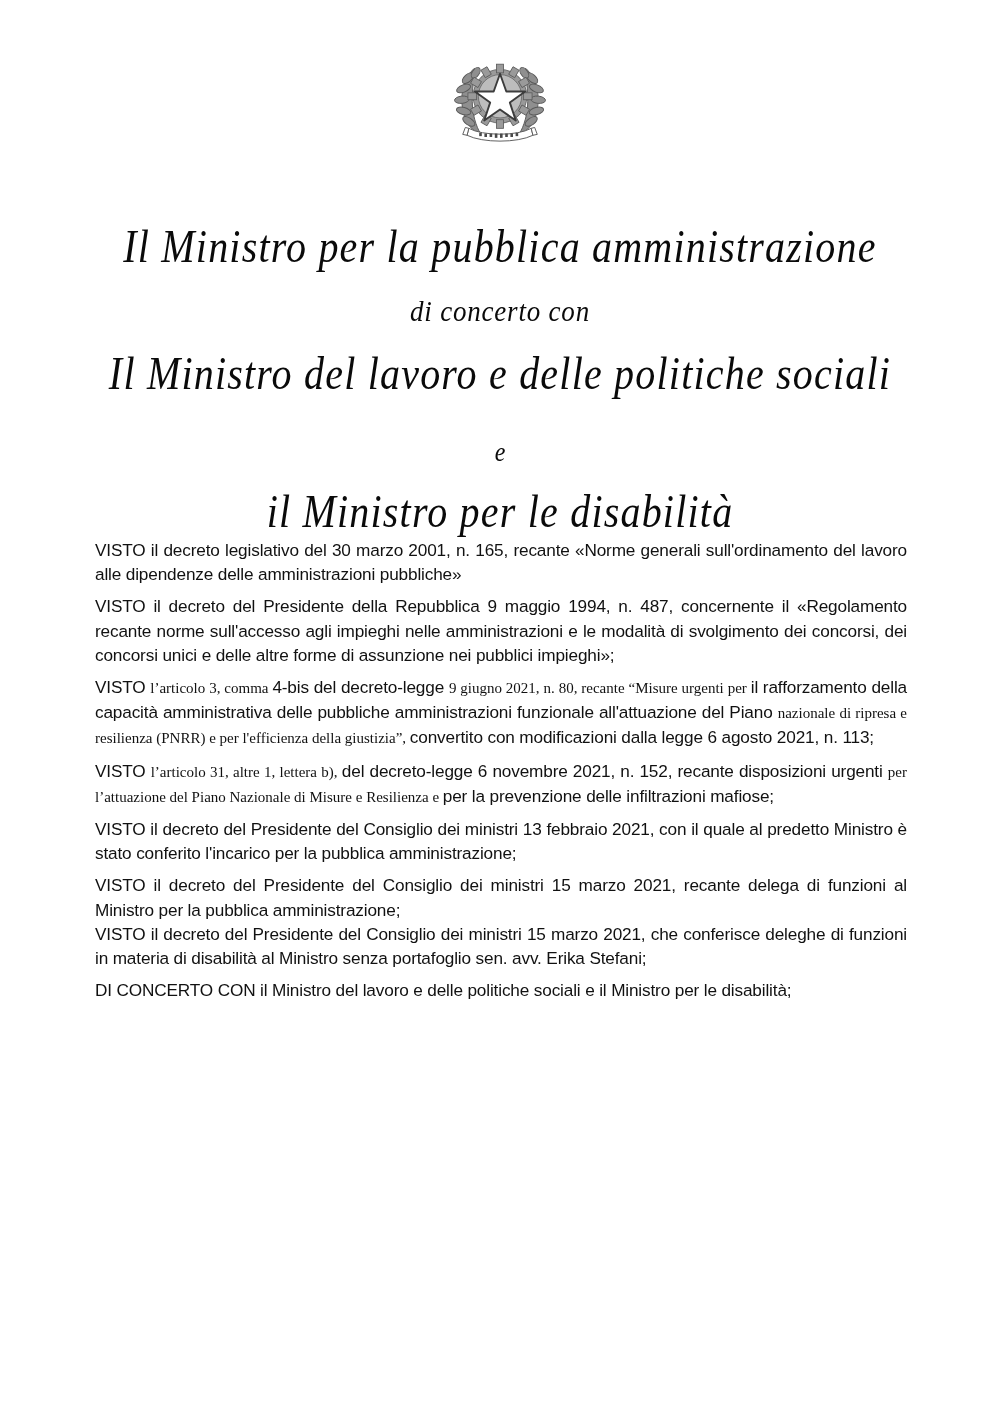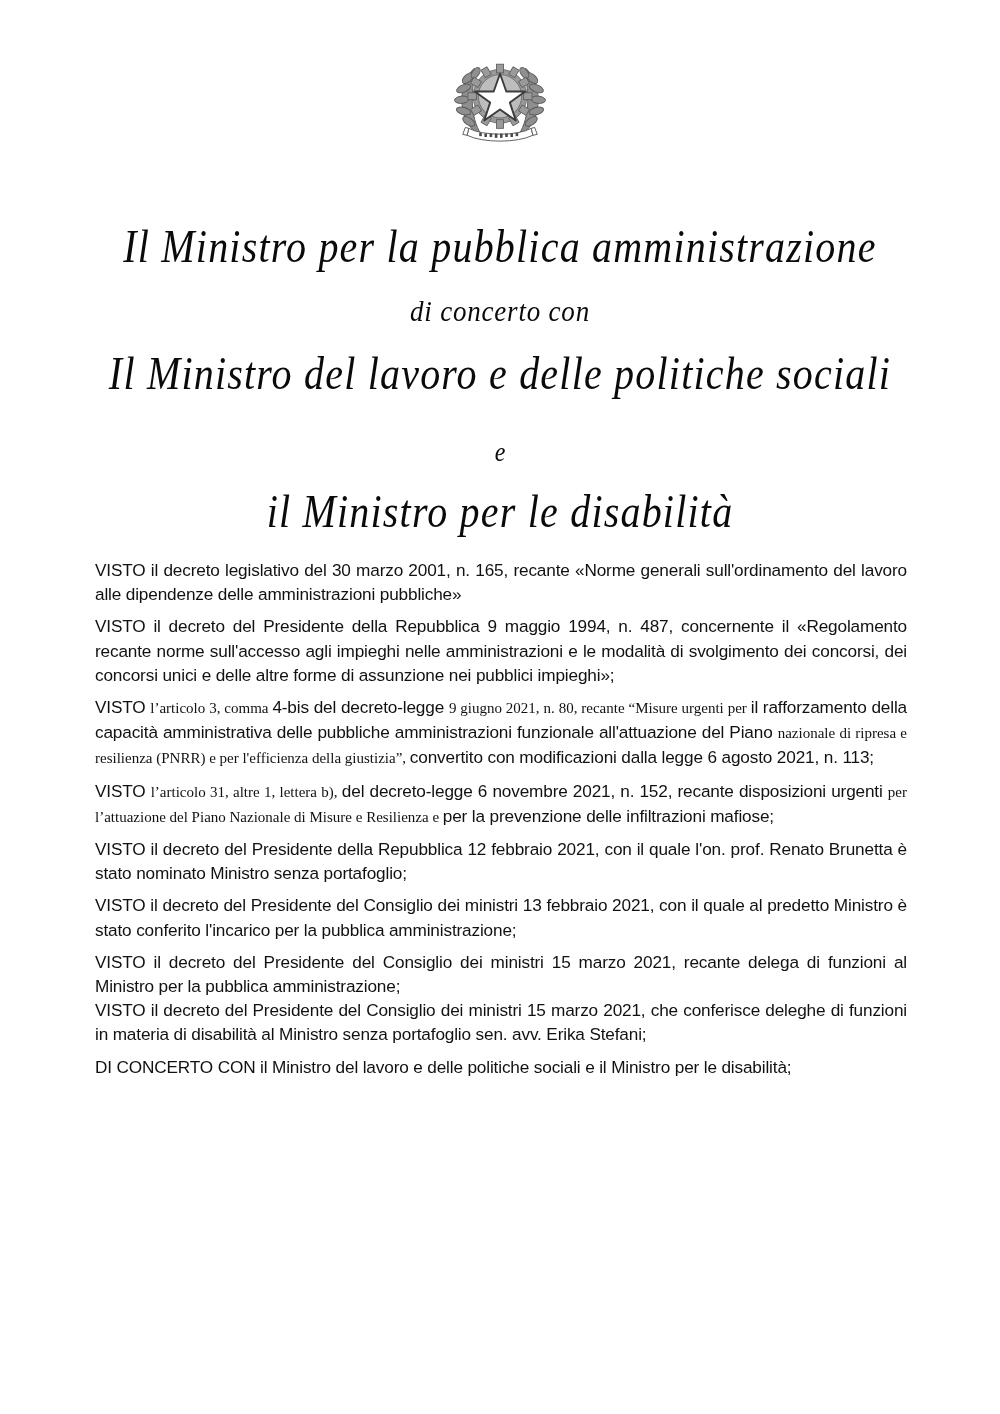--- a/index.html
+++ b/index.html
@@ -70,21 +70,21 @@
   }
   .gap-a { height: 62px; }
   .gap-b { height: 30px; }
   .gap-c { height: 44px; }
   .gap-d { height: 30px; }
 
   
   .body-block {
     position: absolute;
     left: 95px;
-    top: 558px;
+    top: 538px;
     width: 812px;
   }
   .para {
     font-family: "Liberation Sans Narrow", "Liberation Sans", sans-serif;
     font-size: 17.2px;
     line-height: 24.2px;
     text-align: justify;
     text-justify: inter-word;
     margin: 0 0 8px 0;
     color: #111111;
@@ -177,20 +177,19 @@
     <div class="title-line t-tiny">e</div>
     <div class="gap-d"></div>
     <div class="title-line t-main">il Ministro per le disabilità</div>
   </div>
 
   <div class="body-block" id="body-block">
       <div class="para"><span>VISTO il decreto legislativo del 30 marzo 2001, n. 165, recante «Norme generali sull'ordinamento del lavoro alle dipendenze delle amministrazioni pubbliche»</span></div>
       <div class="para"><span>VISTO il decreto del Presidente della Repubblica 9 maggio 1994, n. 487, concernente il «Regolamento recante norme sull'accesso agli impieghi nelle amministrazioni e le modalità di svolgimento dei concorsi, dei concorsi unici e delle altre forme di assunzione nei pubblici impieghi»;</span></div>
       <div class="para"><span>VISTO </span><span class="serif">l’articolo 3, comma </span><span>4-bis del decreto-legge </span><span class="serif">9 giugno 2021, n. 80, recante “Misure urgenti per </span><span>il rafforzamento della capacità amministrativa delle pubbliche amministrazioni funzionale all'attuazione del Piano </span><span class="serif">nazionale di ripresa e resilienza (PNRR) e per l'efficienza della giustizia”, </span><span>convertito con modificazioni dalla legge 6 agosto 2021, n. 113;</span></div>
       <div class="para"><span>VISTO </span><span class="serif">l’articolo 31, altre 1, lettera b), </span><span>del decreto-legge 6 novembre 2021, n. 152, recante disposizioni urgenti </span><span class="serif">per l’attuazione del Piano Nazionale di Misure e Resilienza e </span><span>per la prevenzione delle infiltrazioni mafiose;</span></div>
-      <div class="para"><span>VISTO il decreto del Presidente della Repubblica 12 febbraio 2021, con il quale l'on. prof. Renato Brunetta è stato nominato Ministro senza portafoglio;</span></div>
       <div class="para"><span>VISTO il decreto del Presidente del Consiglio dei ministri 13 febbraio 2021, con il quale al predetto Ministro è stato conferito l'incarico per la pubblica amministrazione;</span></div>
       <div class="para tight"><span>VISTO il decreto del Presidente del Consiglio dei ministri 15 marzo 2021, recante delega di funzioni al Ministro per la pubblica amministrazione;</span></div>
       <div class="para"><span>VISTO il decreto del Presidente del Consiglio dei ministri 15 marzo 2021, che conferisce deleghe di funzioni in materia di disabilità al Ministro senza portafoglio sen. avv. Erika Stefani;</span></div>
       <div class="para last"><span>DI CONCERTO CON il Ministro del lavoro e delle politiche sociali e il Ministro per le disabilità;</span></div>
     </div>
 
 </div>
 
 </body></html>

